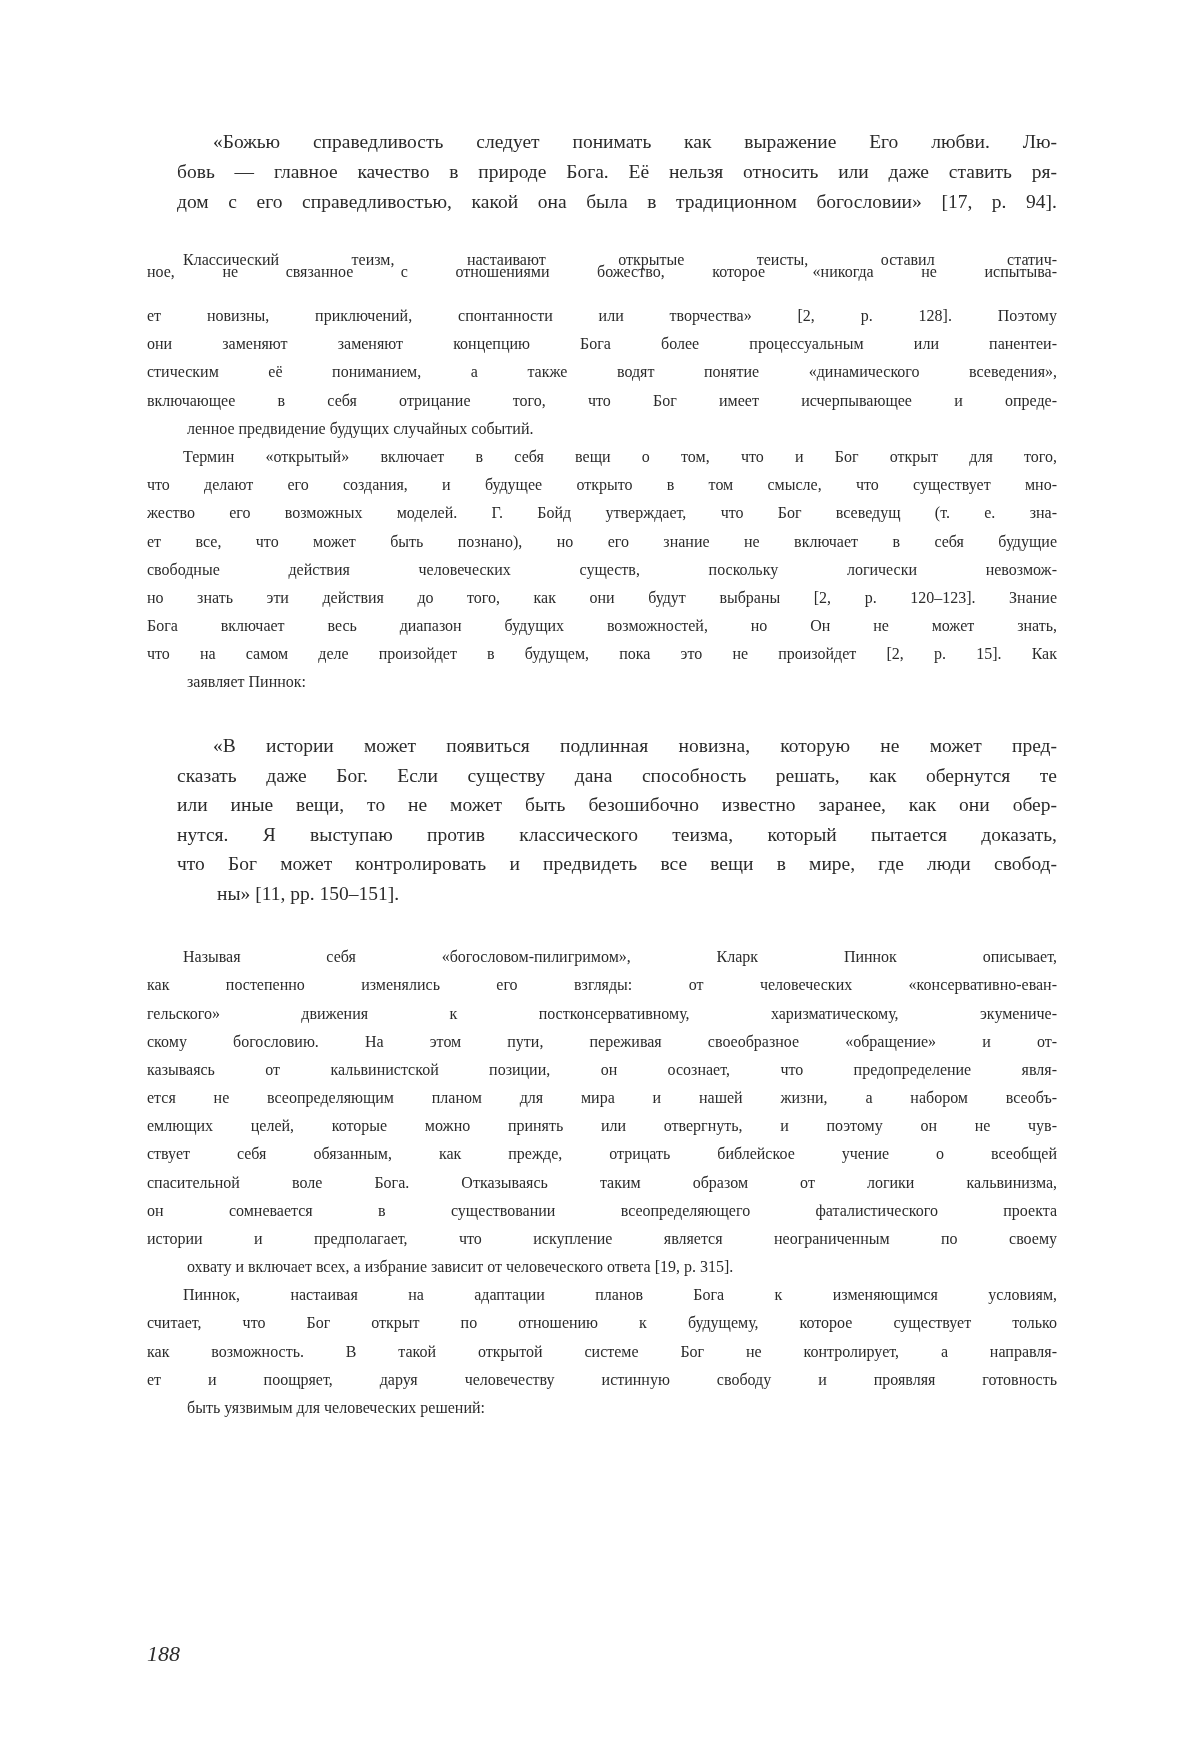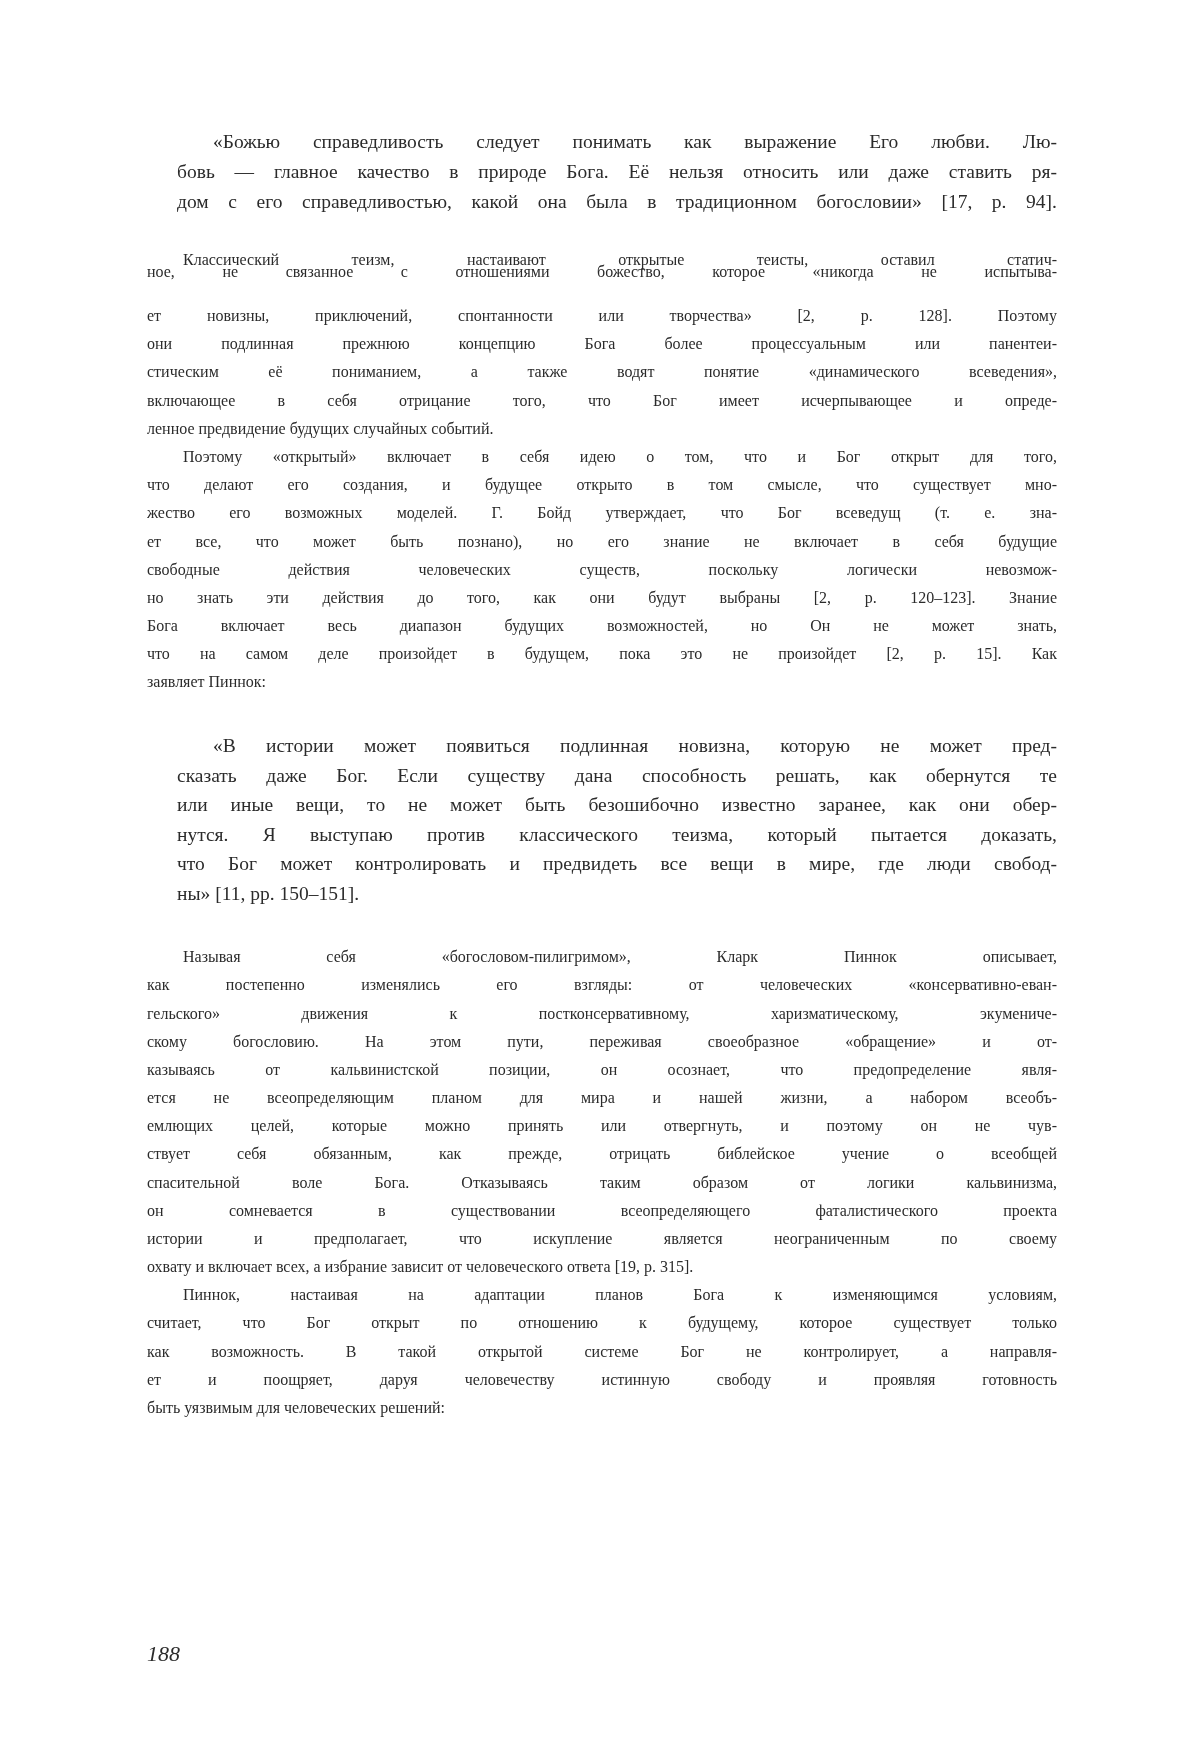--- a/index.html
+++ b/index.html
@@ -9,21 +9,21 @@
     font-family: "Liberation Serif", "DejaVu Serif", serif;
     color: #2b2b2b;
   }
   .line {
     position: absolute;
     white-space: nowrap;
     text-align: justify;
     text-align-last: justify;
     overflow: hidden;
   }
-  .line.last { text-align-last: left; }
+  .line.last { text-align-last: left; margin-left: 40px; }
   .quote .line { font-size: 19.5px; height: 30px; line-height: 30px; left: 177px; width: 880px; }
   .quote .line.indent { left: 213px; width: 844px; }
   .body .line { font-size: 16px; height: 32px; line-height: 32px; left: 147px; width: 910px; }
   .body .line.indent { left: 183px; width: 874px; }
   .page-number {
     position: absolute; left: 147px; top: 1640px;
     font-size: 22px; line-height: 28px; font-style: italic;
   }
 </style>
 </head>
@@ -34,28 +34,28 @@
   <div class="quote">
     <div class="line indent" style="top:127px">«Божью справедливость следует понимать как выражение Его любви. Лю-</div>
     <div class="line" style="top:157px">бовь — главное качество в природе Бога. Её нельзя относить или даже ставить ря-</div>
     <div class="line" style="top:187px">дом с его справедливостью, какой она была в традиционном богословии» [17, p. 94].</div>
   </div>
 
   <div class="body">
     <div class="line indent" style="top:244px">Классический теизм, настаивают открытые теисты, оставил статич-</div>
     <div class="line" style="top:256px">ное, не связанное с отношениями божество, которое «никогда не испытыва-</div>
     <div class="line" style="top:300px">ет новизны, приключений, спонтанности или творчества» [2, p. 128]. Поэтому</div>
-    <div class="line" style="top:328px">они подлинная прежнюю концепцию Бога более процессуальным или панентеи-</div>
+    <div class="line" style="top:328px">они заменяют заменяют концепцию Бога более процессуальным или панентеи-</div>
     <div class="line" style="top:356px">стическим её пониманием, а также водят понятие «динамического всеведения»,</div>
     <div class="line" style="top:385px">включающее в себя отрицание того, что Бог имеет исчерпывающее и опреде-</div>
     <div class="line last" style="top:413px">ленное предвидение будущих случайных событий.</div>
   </div>
 
   <div class="body">
-    <div class="line indent" style="top:441px">Поэтому «открытый» включает в себя идею о том, что и Бог открыт для того,</div>
+    <div class="line indent" style="top:441px">Термин «открытый» включает в себя вещи о том, что и Бог открыт для того,</div>
     <div class="line" style="top:469px">что делают его создания, и будущее открыто в том смысле, что существует мно-</div>
     <div class="line" style="top:497px">жество его возможных моделей. Г. Бойд утверждает, что Бог всеведущ (т. е. зна-</div>
     <div class="line" style="top:526px">ет все, что может быть познано), но его знание не включает в себя будущие</div>
     <div class="line" style="top:554px">свободные действия человеческих существ, поскольку логически невозмож-</div>
     <div class="line" style="top:582px">но знать эти действия до того, как они будут выбраны [2, p. 120–123]. Знание</div>
     <div class="line" style="top:610px">Бога включает весь диапазон будущих возможностей, но Он не может знать,</div>
     <div class="line" style="top:638px">что на самом деле произойдет в будущем, пока это не произойдет [2, p. 15]. Как</div>
     <div class="line last" style="top:666px">заявляет Пиннок:</div>
   </div>
 

